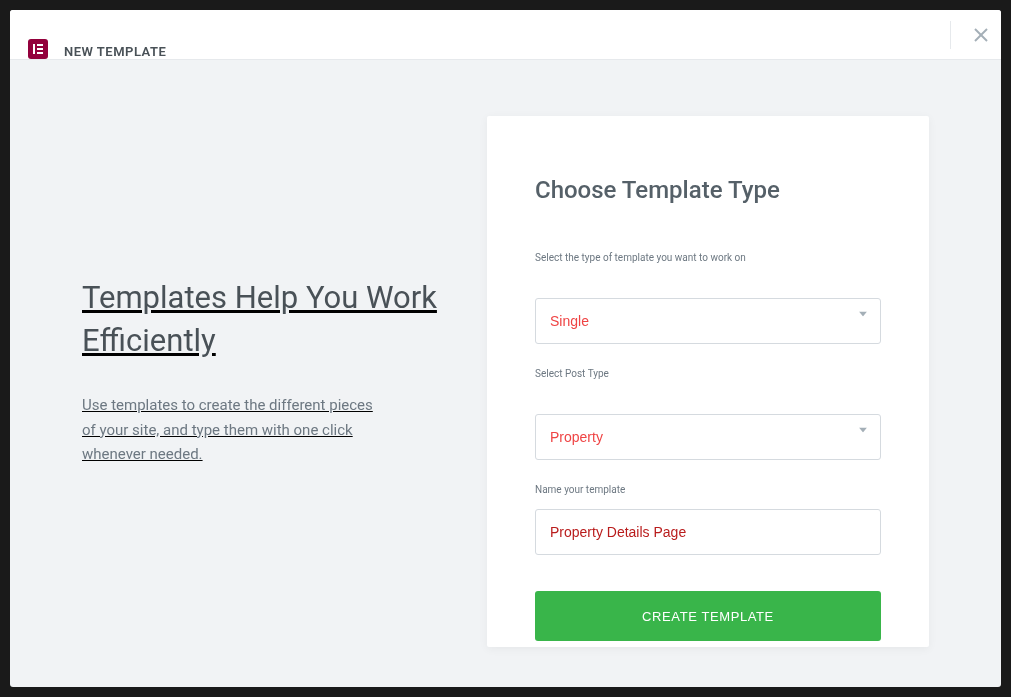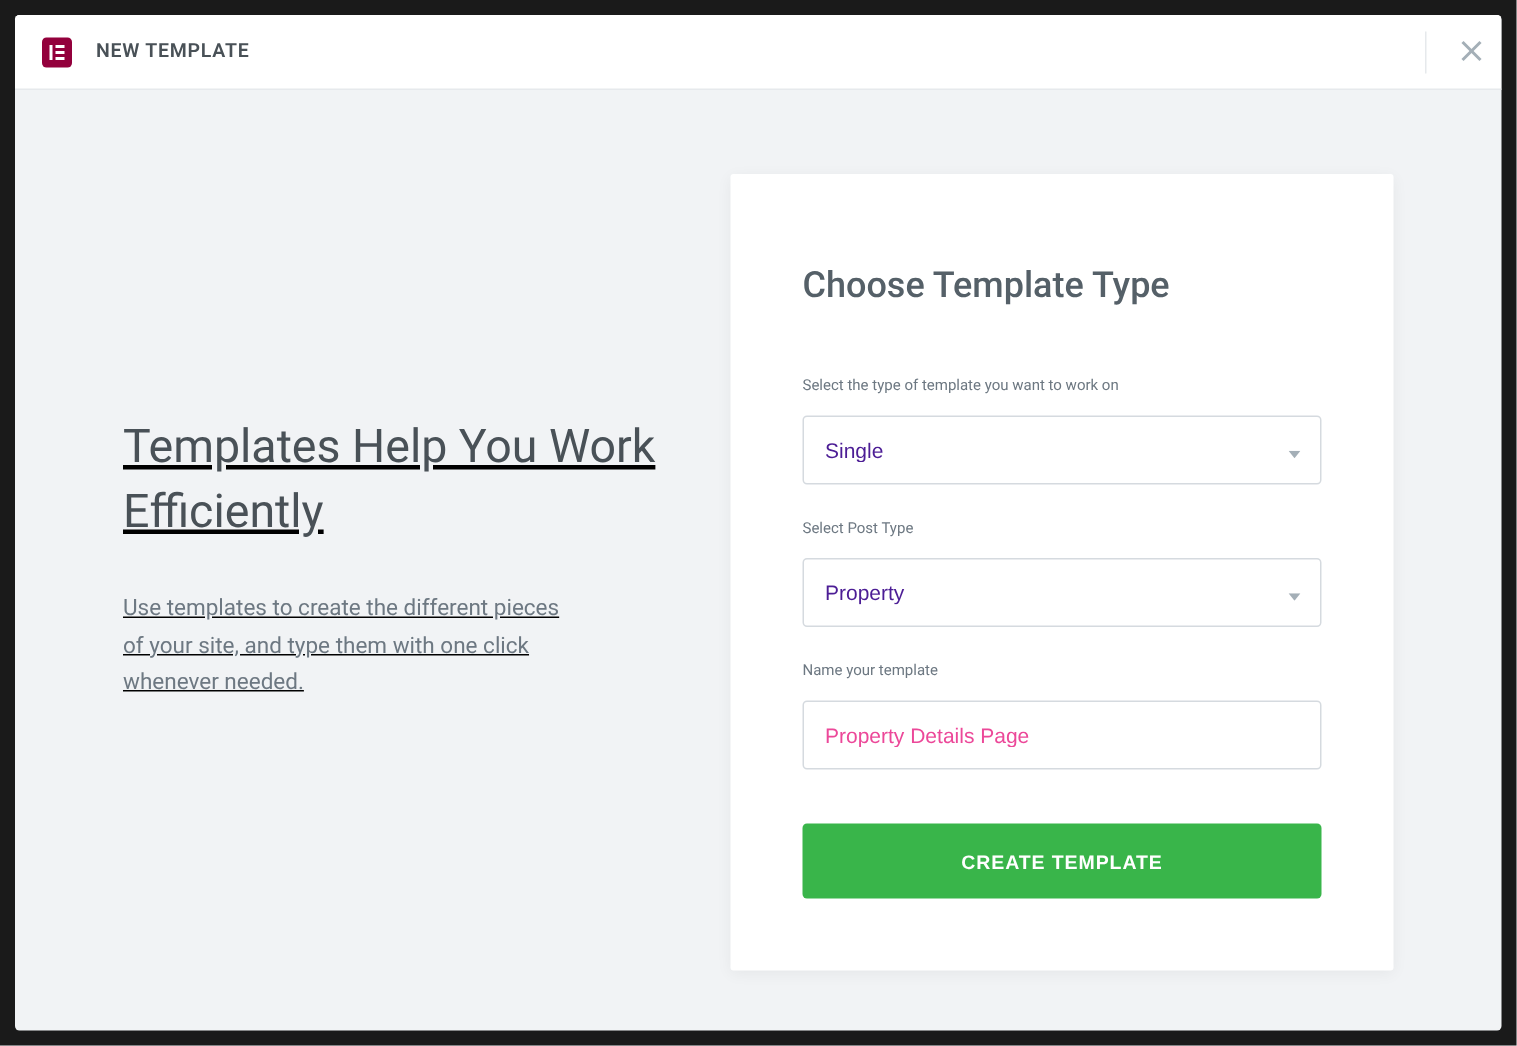--- a/index.html
+++ b/index.html
@@ -19,21 +19,21 @@
       background: #f1f3f5;
       width: 100%;
       height: 100%;
       border-radius: 3px;
       overflow: hidden;
     }
     .modal-header {
       background: #fff;
       height: 50px;
       display: flex;
-      align-items: center;
+      align-items: flex-end;
       padding: 0 18px;
       border-bottom: 1px solid #e6e9ec;
       position: relative;
     }
     .logo-icon {
       width: 20px;
       height: 20px;
       background: #93003c;
       border-radius: 3px;
       display: flex;
@@ -124,58 +124,59 @@
       color: #6d7882;
       margin-bottom: 14px;
     }
     .form-select {
       width: 100%;
       height: 46px;
       border: 1px solid #d5dadf;
       border-radius: 3px;
       padding: 0 36px 0 14px;
       font-size: 14px;
-      color: #4c1d95;
+      color: #ef4444;
       background: #fff;
       appearance: none;
       -webkit-appearance: none;
       -moz-appearance: none;
       cursor: pointer;
       position: relative;
+      margin-top: 21px;
     }
     .select-wrapper {
       position: relative;
     }
     .select-caret {
       position: absolute;
       right: 14px;
       top: 50%;
       transform: translateY(-50%);
       pointer-events: none;
       color: #a4afb7;
     }
     .form-input {
       width: 100%;
       height: 46px;
       border: 1px solid #d5dadf;
       border-radius: 3px;
       padding: 0 14px;
       font-size: 14px;
-      color: #ec4899;
+      color: #b91c1c;
       background: #fff;
     }
     .submit-btn {
       width: 100%;
       height: 50px;
       background: #39b54a;
       color: #fff;
       border: none;
       border-radius: 3px;
       font-size: 13px;
-      font-weight: 700;
+      font-weight: 400;
       letter-spacing: 0.6px;
       cursor: pointer;
       margin-top: 12px;
     }
   </style>
 </head>
 <body>
 
 <div class="modal">
   <div class="modal-header">

